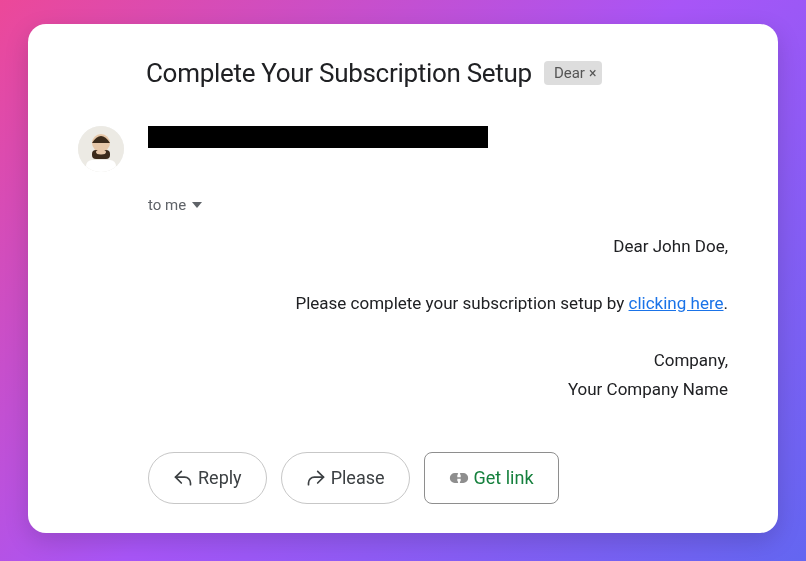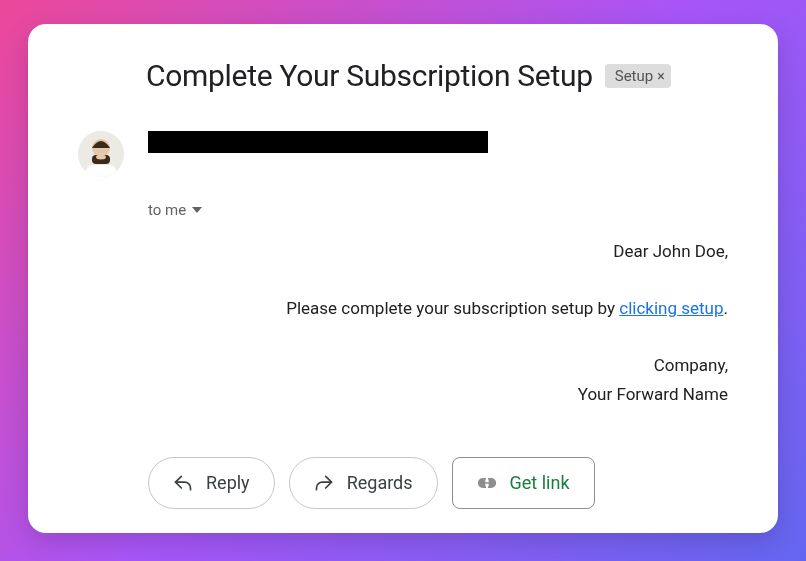--- a/index.html
+++ b/index.html
@@ -23,21 +23,21 @@
       box-shadow: 0 8px 24px rgba(0,0,0,0.15);
     }
     .subject-row {
       display: flex;
       align-items: center;
       gap: 12px;
       margin-bottom: 38px;
       margin-left: 68px;
     }
     .subject {
-      font-size: 30px;
+      font-size: 26px;
       font-weight: 400;
       color: #202124;
       letter-spacing: -0.3px;
     }
     .label-chip {
       background: #ddd;
       border-radius: 4px;
       padding: 3px 6px 3px 10px;
       display: inline-flex;
       align-items: center;
@@ -101,21 +101,21 @@
       gap: 14px;
     }
     .pill-btn {
       border: 1px solid #c7c7c7;
       background: #fff;
       border-radius: 26px;
       height: 52px;
       padding: 0 24px;
       display: inline-flex;
       align-items: center;
-      gap: 13px;
+      gap: 5px;
       font-size: 18px;
       color: #3c4043;
       cursor: pointer;
       font-family: inherit;
     }
     .pill-btn svg { width: 20px; height: 20px; }
     .pill-btn.outlined {
       border-radius: 8px;
       border: 1.5px solid #8e8e8e;
       color: #15803d;
@@ -123,21 +123,21 @@
     .pill-btn.outlined svg { stroke: #8e8e8e; fill: #8e8e8e; }
   </style>
 </head>
 <body>
 
 <div class="card">
 
   <div class="subject-row">
     <h1 class="subject">Complete Your Subscription Setup</h1>
     <span class="label-chip">
-      <span>Setup</span>
+      <span>Dear</span>
       <span class="x">×</span>
     </span>
   </div>
 
   <div class="meta-row">
     <div class="avatar">
       <svg viewBox="0 0 46 46">
         <rect width="46" height="46" fill="#eceae4"></rect>
         <circle cx="23" cy="17" r="9" fill="#e6c7a8"></circle>
         <path d="M14 17 q9 -14 18 0" fill="#3b2a1a"></path>
@@ -154,41 +154,41 @@
             <path d="M0 0 L5 6 L10 0 Z" fill="#5f6368"></path>
           </svg>
       </div>
     </div>
   </div>
 
   <div class="body-area">
     <p>Dear John Doe,</p>
     <div class="gap"></div>
     <p>
-      <span>Please complete your subscription setup by </span><a href="#">clicking setup</a><span>.</span>
+      <span>Please complete your subscription setup by </span><a href="#">clicking here</a><span>.</span>
     </p>
     <div class="gap"></div>
     <p>Company,</p>
-    <p>Your Forward Name</p>
+    <p>Your Company Name</p>
   </div>
 
   <div class="actions">
     <button class="pill-btn">
       <svg viewBox="0 0 24 24" fill="none" stroke="#3c4043" stroke-width="2">
         <path d="M10 4 L3 11 L10 18" stroke-linecap="round" stroke-linejoin="round"></path>
         <path d="M3 11 H14 a7 7 0 0 1 7 7 v2" stroke-linecap="round" stroke-linejoin="round"></path>
       </svg>
       <span>Reply</span>
     </button>
     <button class="pill-btn">
       <svg viewBox="0 0 24 24" fill="none" stroke="#3c4043" stroke-width="2">
         <path d="M14 4 L21 11 L14 18" stroke-linecap="round" stroke-linejoin="round"></path>
         <path d="M21 11 H10 a7 7 0 0 0 -7 7 v2" stroke-linecap="round" stroke-linejoin="round"></path>
       </svg>
-      <span>Regards</span>
+      <span>Please</span>
     </button>
     <button class="pill-btn outlined">
       <svg viewBox="0 0 24 24" fill="none" stroke="#8e8e8e" stroke-width="2">
         <path d="M10 7 H7 a5 5 0 0 0 0 10 h3" stroke-linecap="round"></path>
         <path d="M14 7 h3 a5 5 0 0 1 0 10 h-3" stroke-linecap="round"></path>
         <line x1="8" y1="12" x2="16" y2="12" stroke-linecap="round"></line>
       </svg>
       <span>Get link</span>
     </button>
   </div>

